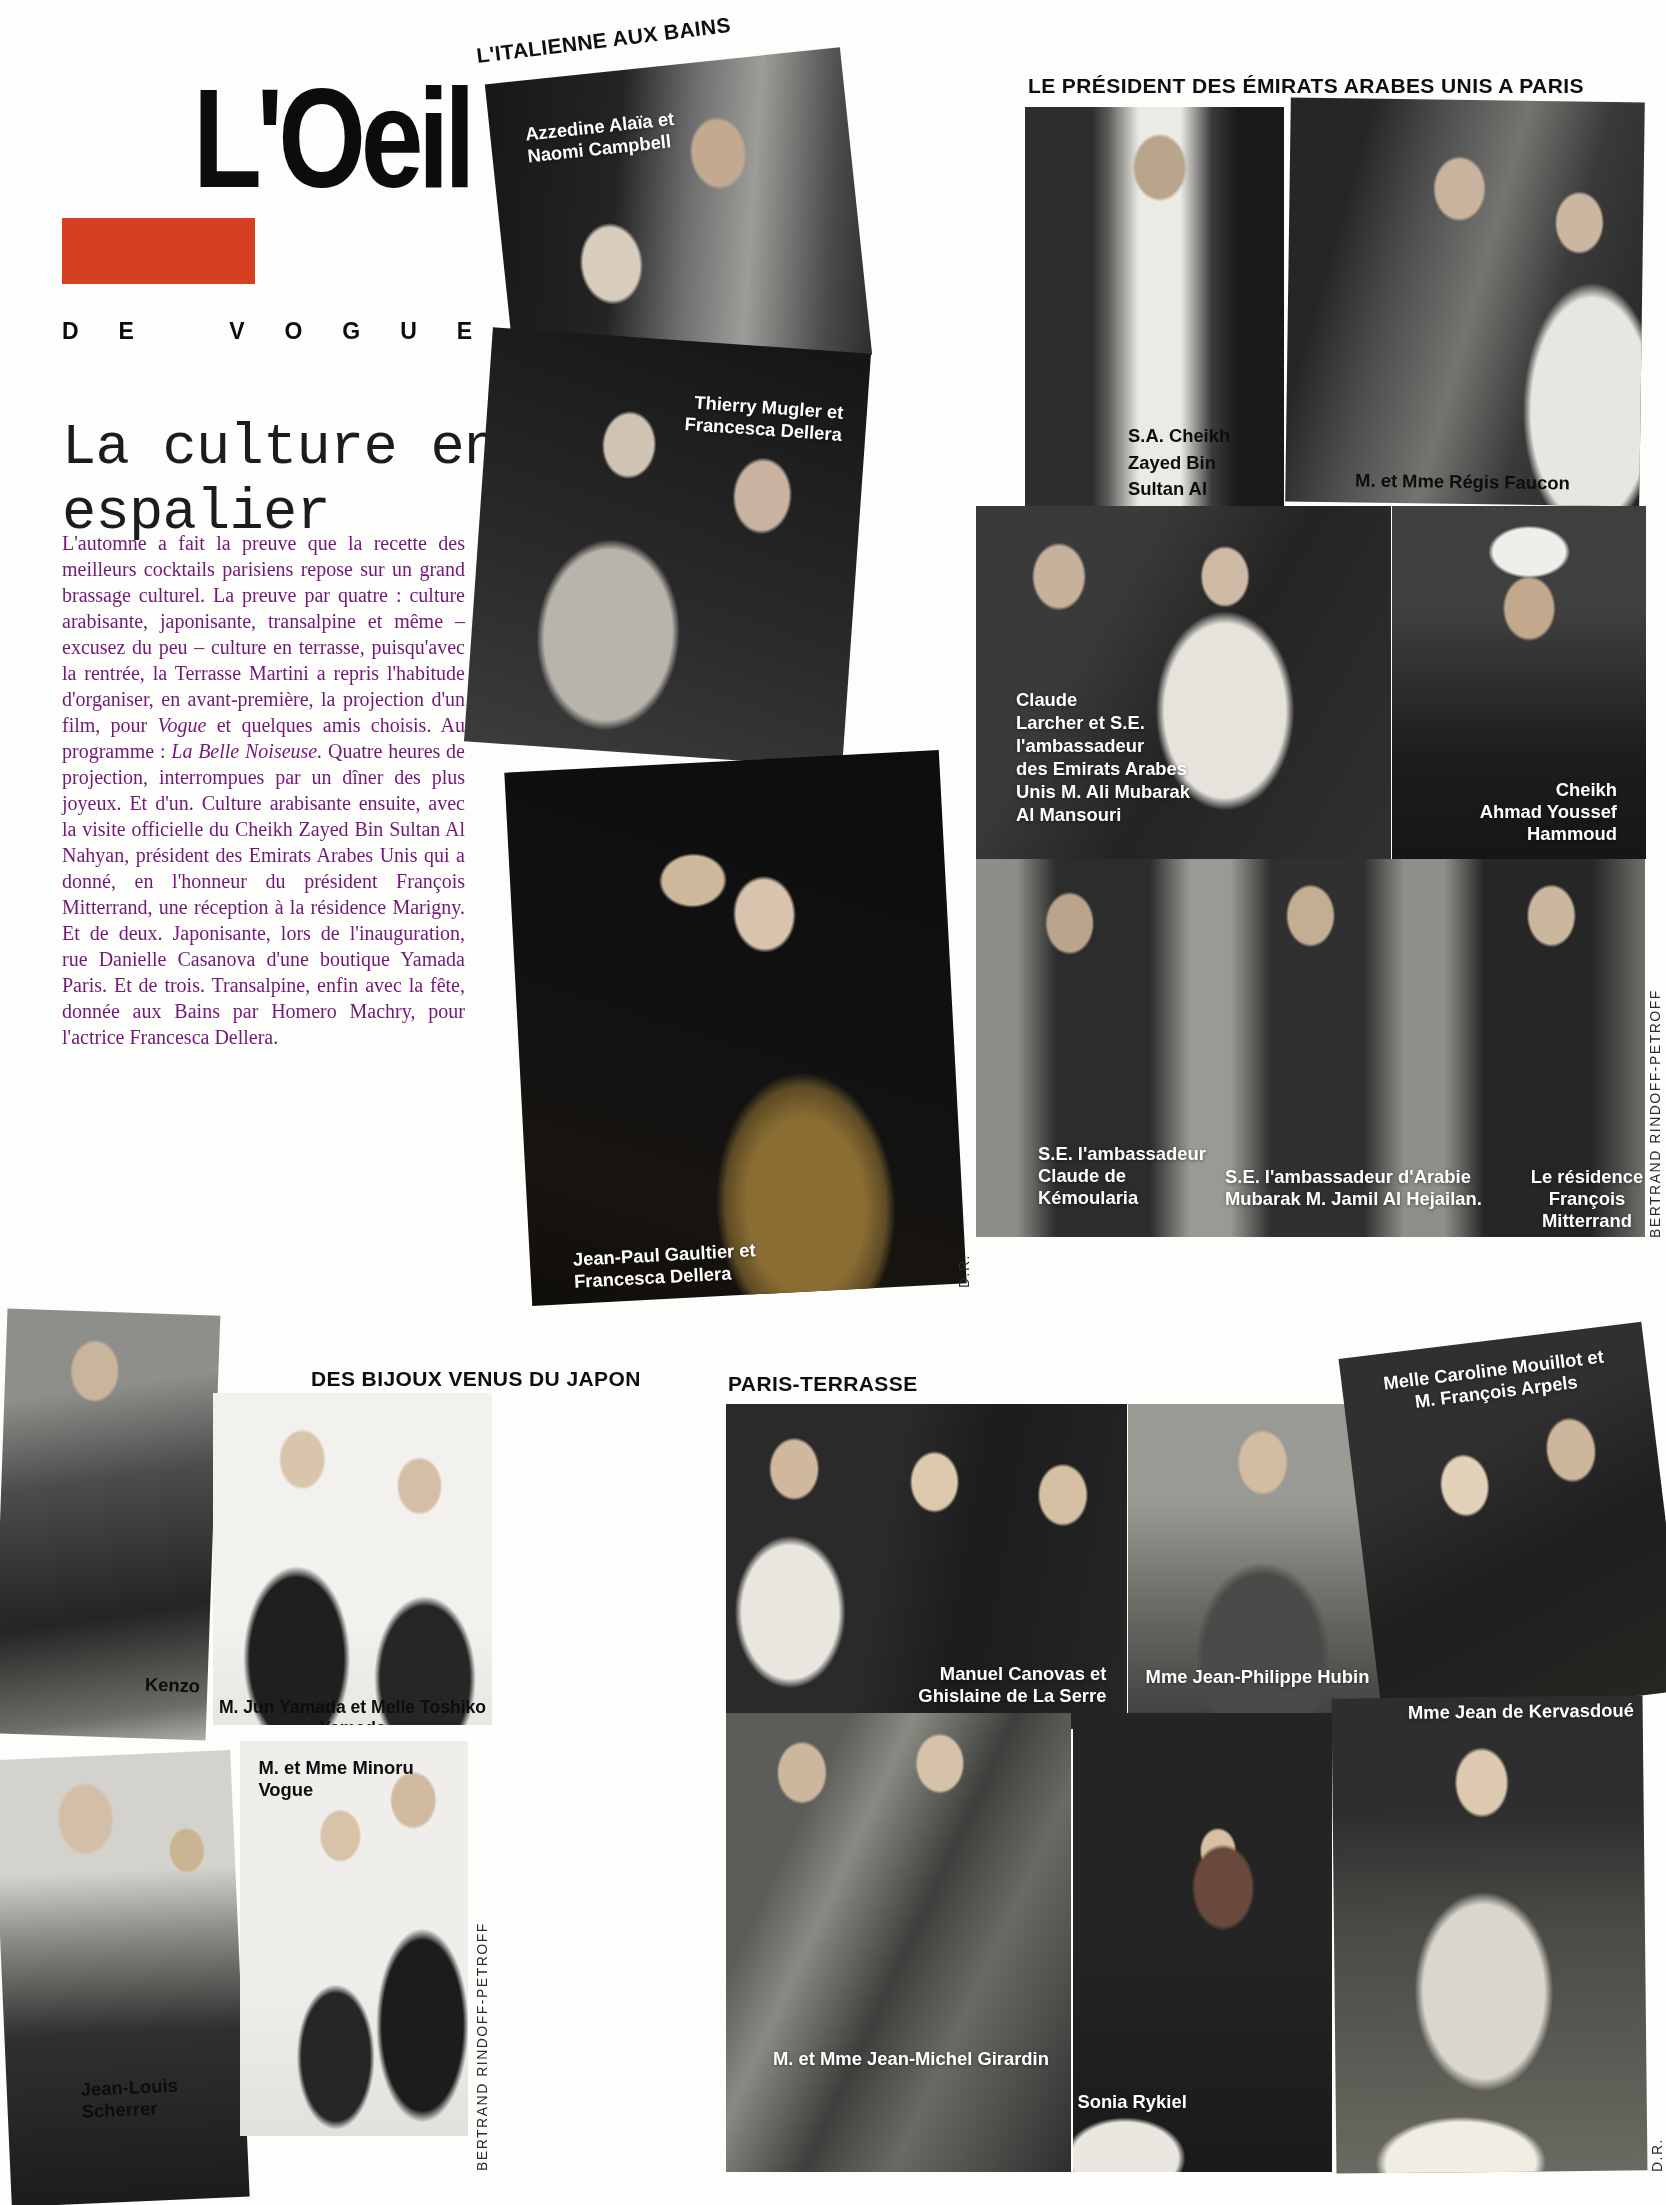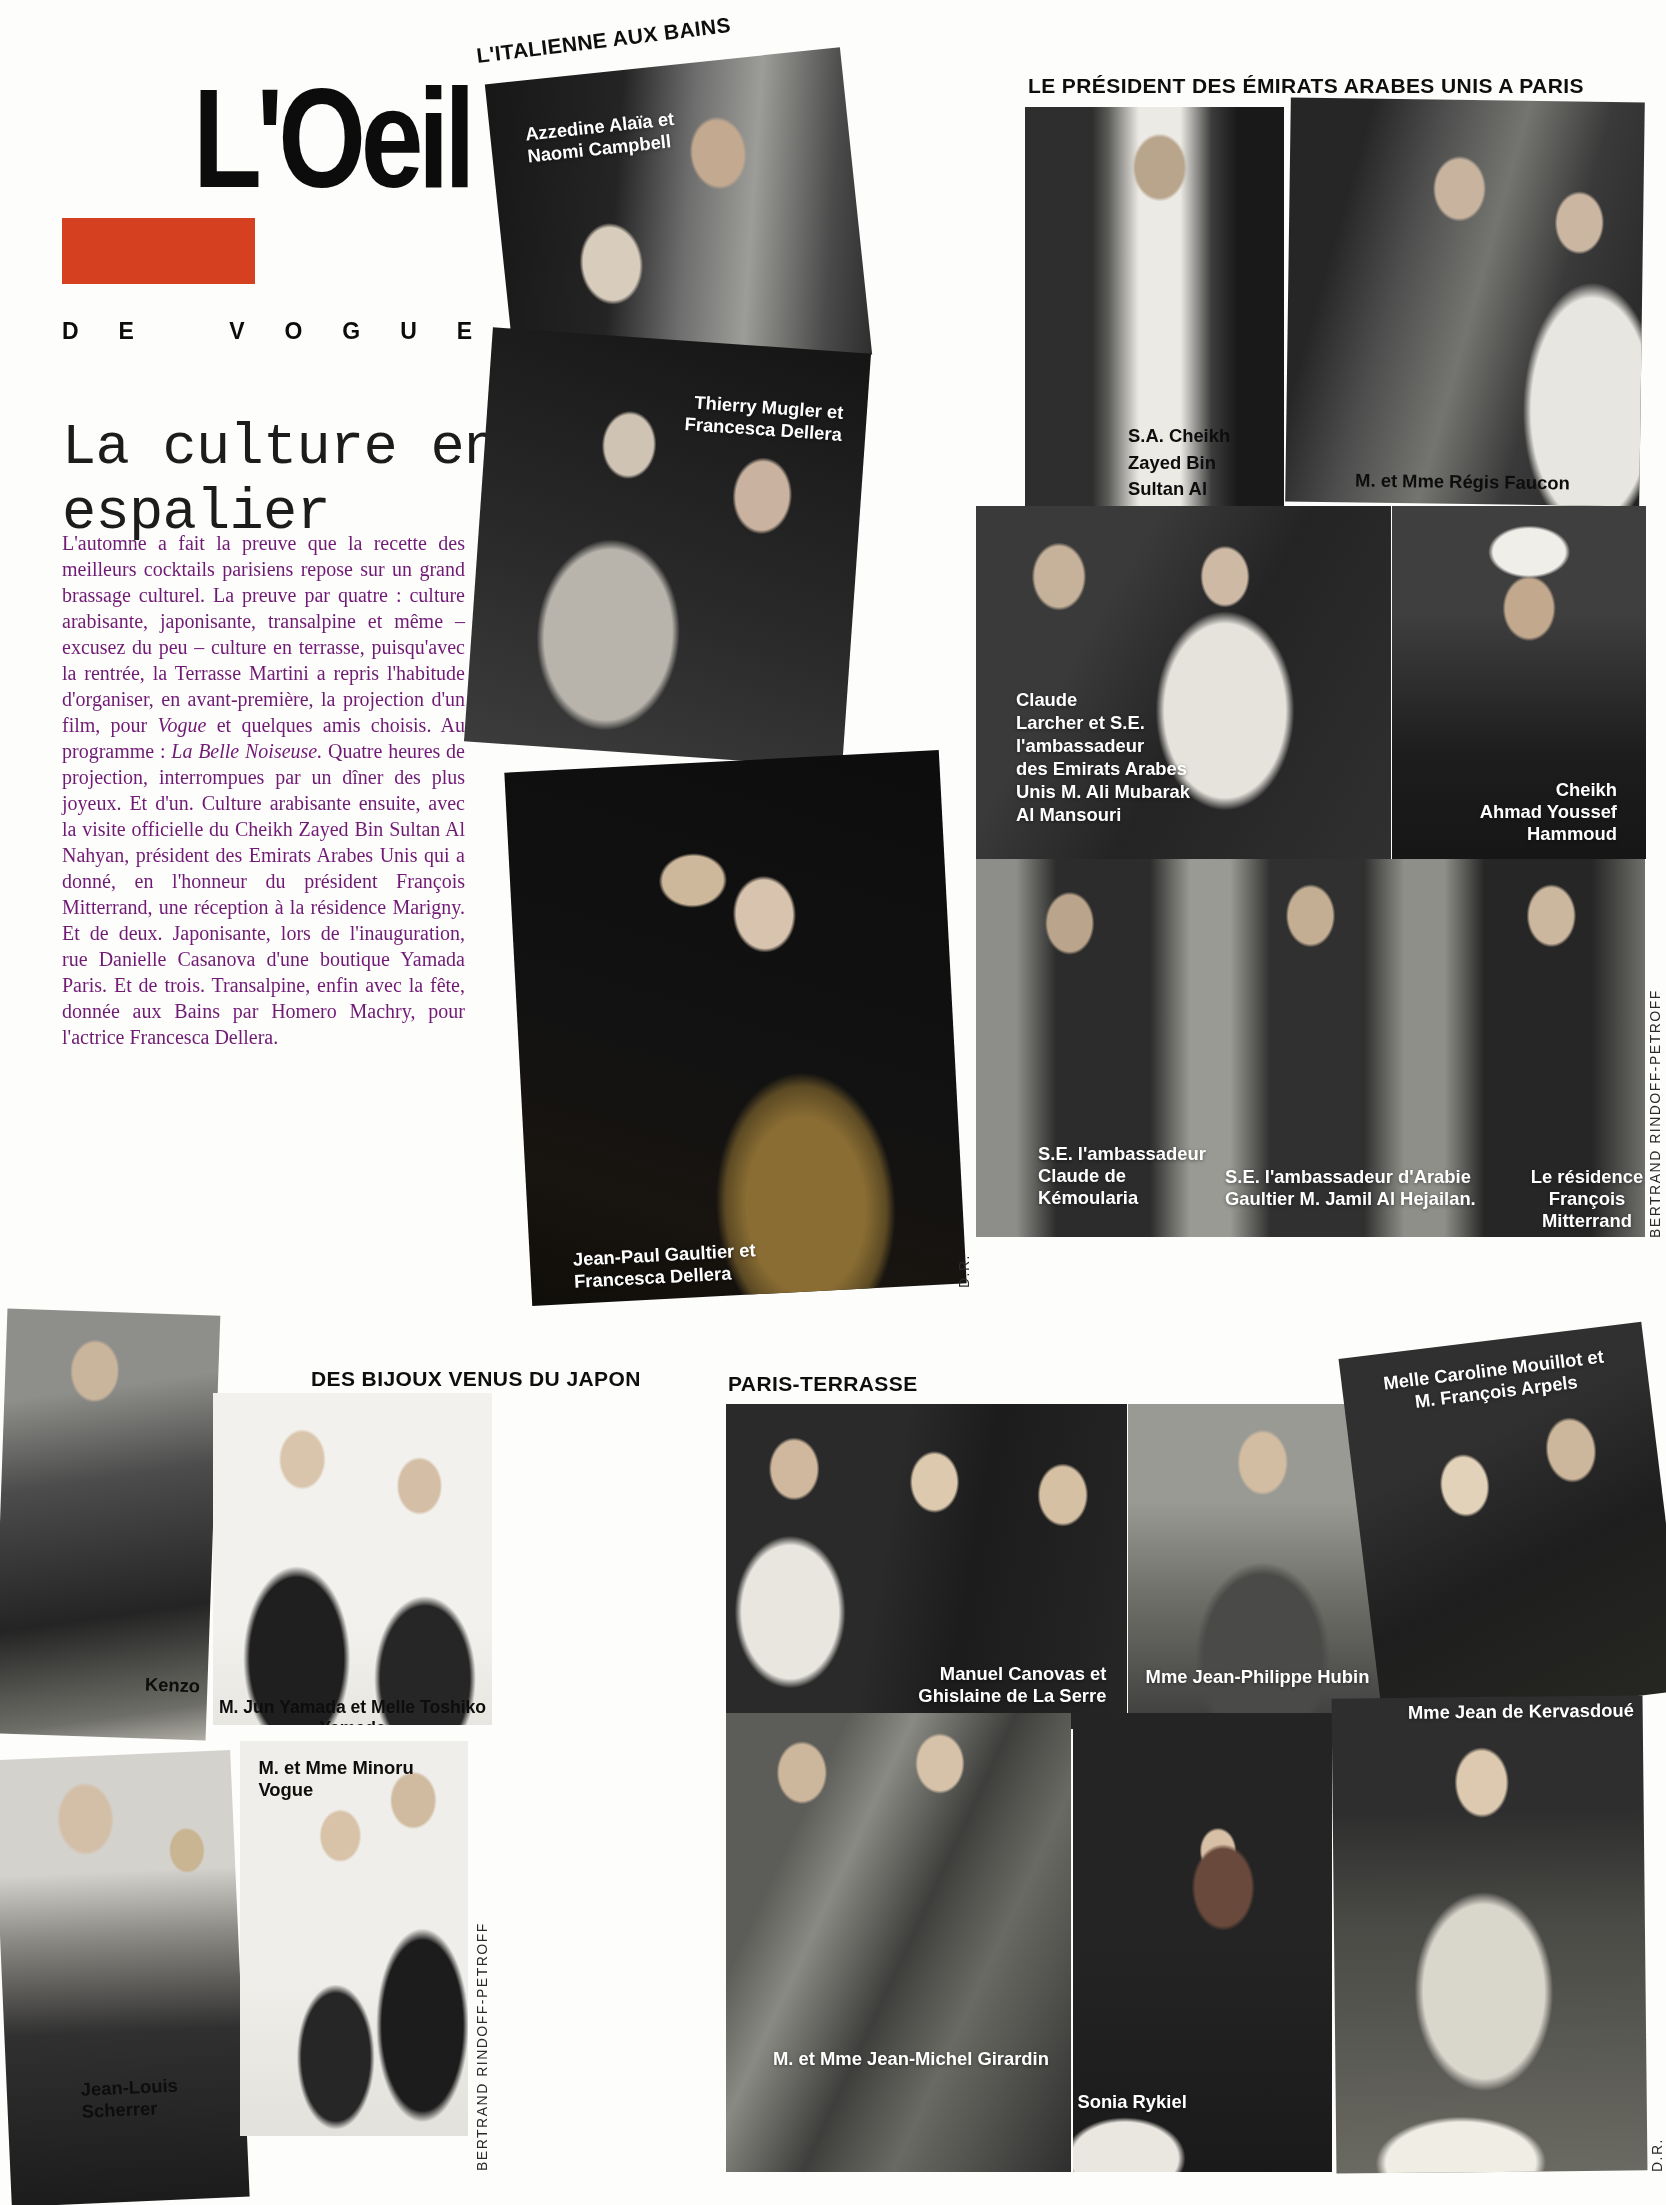--- a/index.html
+++ b/index.html
@@ -135,21 +135,21 @@
 
   <div class="photo" style="left:976px;top:859px;width:669px;height:378px;background:
        radial-gradient(ellipse 40px 51px at 14% 17%, #baa58c 0 55%, rgba(0,0,0,0) 62%),
        radial-gradient(ellipse 40px 51px at 50% 15%, #c3ae94 0 55%, rgba(0,0,0,0) 62%),
        radial-gradient(ellipse 40px 51px at 86% 15%, #cbb69e 0 55%, rgba(0,0,0,0) 62%),
        linear-gradient(90deg,#8d8d89 0 6%,#2c2c2c 12% 26%,#9a9a94 32% 38%,#303030 44% 58%,#8f8f89 64% 70%,#262626 76% 92%,#6f6f6b 100%);">
     <div class="cap" style="left:62px;top:284px;">S.E. l'ambassadeur
 Claude de
 Kémoularia</div>
     <div class="cap" style="left:249px;top:307px;">S.E. l'ambassadeur d'Arabie
-Gaultier M. Jamil Al Hejailan.</div>
+Mubarak M. Jamil Al Hejailan.</div>
     <div class="cap center" style="left:548px;top:307px;width:126px;">Le résidence
 François Mitterrand</div>
   </div>
 
   <div class="vcredit" style="left:1647px;top:984px;height:254px;">BERTRAND RINDOFF-PETROFF</div>
 
   <div class="sec-head" style="left:299px;top:1367px;margin-left:12px;">DES BIJOUX VENUS DU JAPON</div>
 
   <div class="photo" style="left:0px;top:1312px;width:213px;height:425px;transform:rotate(2deg);background:
        radial-gradient(ellipse 40px 51px at 42% 14%, #c9b49c 0 55%, rgba(0,0,0,0) 62%),

